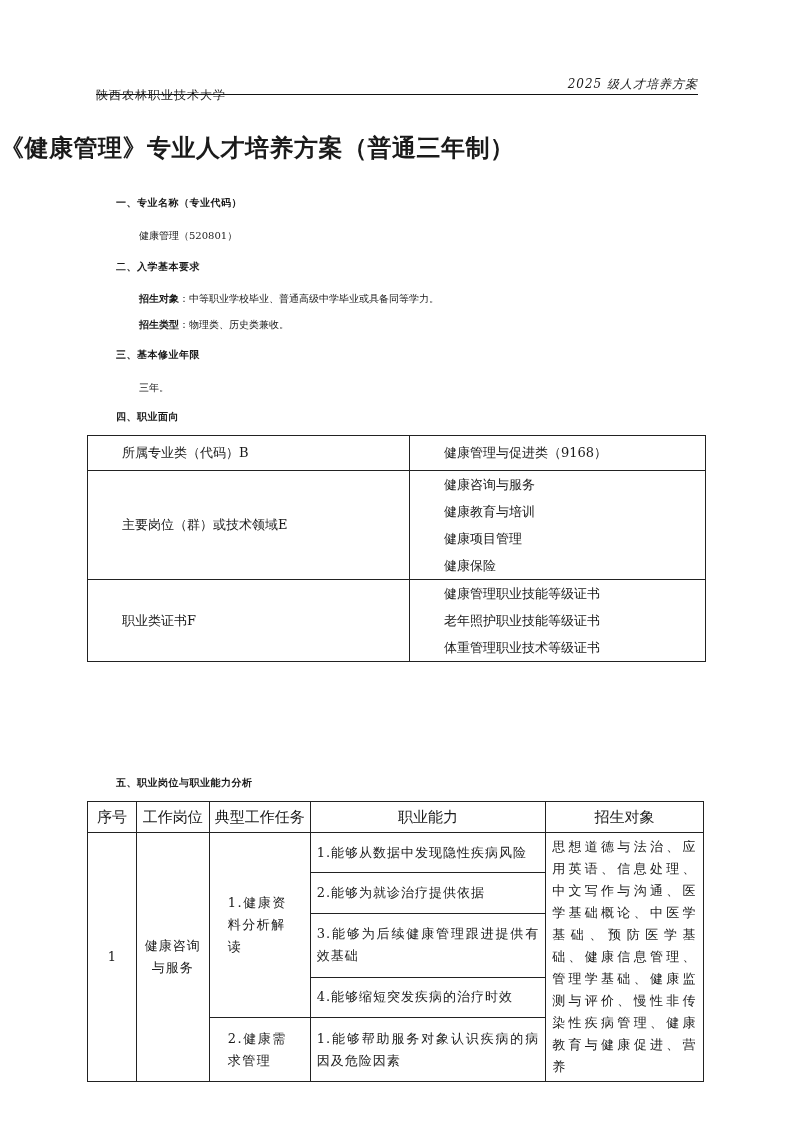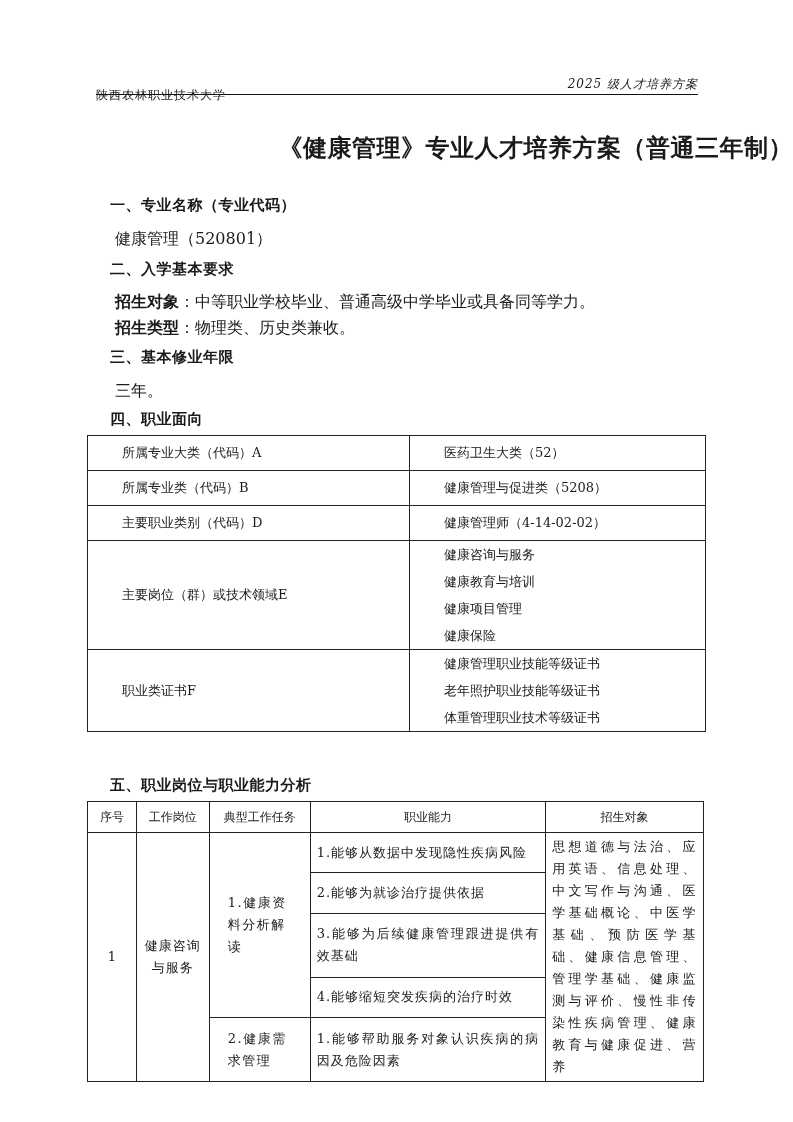--- a/index.html
+++ b/index.html
@@ -2,39 +2,39 @@
 <html><head>
 <meta charset="utf-8">
 <style>
   html, body { margin: 0; padding: 0; background: #ffffff; }
   body { width: 793px; height: 1122px; position: relative; overflow: hidden;
          font-family: "DejaVu Serif", "Liberation Serif", serif; color: #1a1a1a; }
   .header { position: absolute; left: 96px; top: 76px; width: 602px; height: 18px;
             border-bottom: 1.5px solid #111; }
   .header .left { position: absolute; left: 0; top: 0; font-size: 12px; letter-spacing: 1px; margin-top: 11px; }
   .header .right { position: absolute; right: 0; top: 0; font-size: 12px; font-style: italic; letter-spacing: 1px; }
-  .title { position: absolute; left: 0; width: 793px; top: 132px; text-align: right;
+  .title { position: absolute; left: 0; width: 793px; top: 132px; text-align: left;
            font-size: 24px; font-weight: bold; letter-spacing: 0.5px;
            font-family: "DejaVu Serif", serif; }
-  .h2 { position: absolute; left: 110px; font-size: 15px; font-weight: bold;
+  .h2 { position: absolute; left: 116px; font-size: 10px; font-weight: bold;
         font-family: "DejaVu Sans", "Liberation Sans", sans-serif; letter-spacing: 0.5px; text-align: center; }
-  .p { position: absolute; left: 115px; font-size: 16px; }
+  .p { position: absolute; left: 139px; font-size: 10px; }
   .p b { font-family: "DejaVu Sans", sans-serif; font-weight: bold; }
 
   table { border-collapse: collapse; position: absolute; }
   td, th { border: 1px solid #222; font-weight: normal; font-size: 13px; padding: 0; }
 
   #t1 { left: 87px; top: 435px; width: 619px; }
   #t1 td.k { width: 287px; padding-left: 34px; }
   #t1 td.v { padding-left: 34px; }
   #t1 tr.s td { height: 34px; }
   #t1 .lines div { height: 27px; line-height: 27px; }
 
   #t2 { left: 87px; top: 801px; width: 617px; }
-  #t2 th { height: 30px; text-align: center; font-size: 12px; }
+  #t2 th { height: 30px; text-align: center; font-size: 15px; }
   #t2 td { vertical-align: middle; line-height: 22px; margin-left: 14px; }
   #t2 .c-center { text-align: center; }
   #t2 .ability { padding: 2px 6px; text-align: justify; letter-spacing: 1px; }
   #t2 .task { padding: 0 18px; vertical-align: middle; letter-spacing: 1.5px; }
   #t2 .course { padding: 3px 6px; vertical-align: top; line-height: 22px; letter-spacing: 1.5px; text-align: justify; }
 </style>
 </head>
 <body>
 
 <div class="header">
@@ -51,31 +51,23 @@
 <div class="p" style="top:292px"><b>招生对象</b><span>：</span><span>中等职业学校毕业、普通高级中学毕业或具备同等学力。</span></div>
 <div class="p" style="top:318px"><b>招生类型</b><span>：</span><span>物理类、历史类兼收。</span></div>
 
 <div class="h2" style="top:348px">三、基本修业年限</div>
 <div class="p" style="top:381px">三年。</div>
 
 <div class="h2" style="top:410px">四、职业面向</div>
 
 <table id="t1">
   <tbody>
-      <tr class="s">
-    <td class="k">所属专业大类（代码）A</td>
-    <td class="v">医药卫生大类（52）</td>
-  </tr>
   <tr class="s">
     <td class="k">所属专业类（代码）B</td>
-    <td class="v">健康管理与促进类（5208）</td>
-  </tr>
-  <tr class="s">
-    <td class="k">主要职业类别（代码）D</td>
-    <td class="v">健康管理师（4-14-02-02）</td>
+    <td class="v">健康管理与促进类（9168）</td>
   </tr>
   <tr>
     <td class="k" style="height:108px">主要岗位（群）或技术领域E</td>
     <td class="v lines">
       <div>健康咨询与服务</div>
       <div>健康教育与培训</div>
       <div>健康项目管理</div>
       <div>健康保险</div>
     </td>
   </tr>

